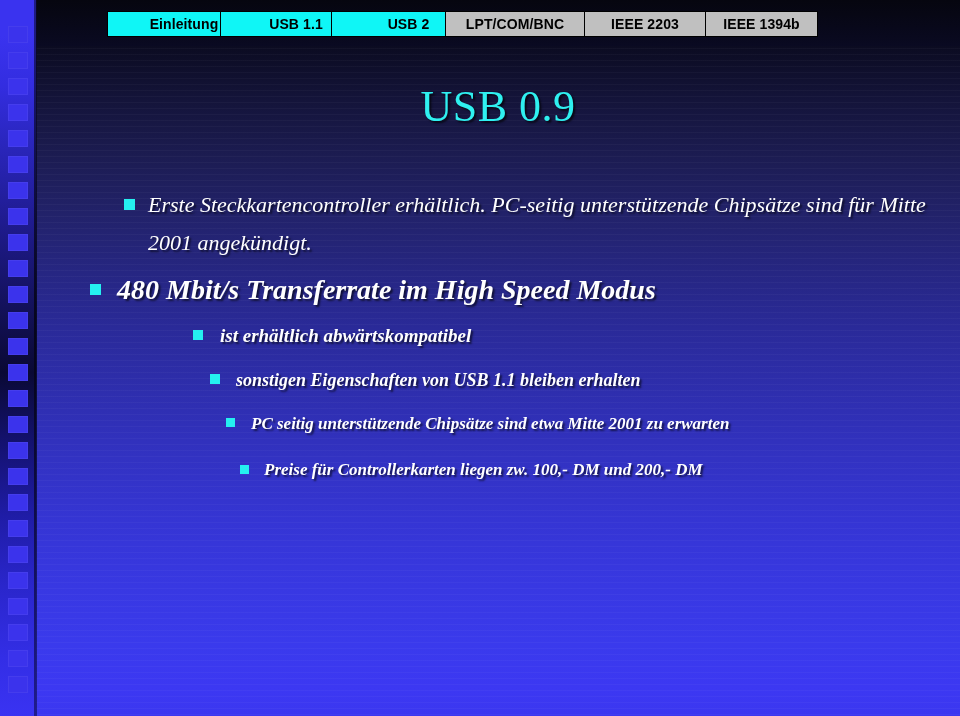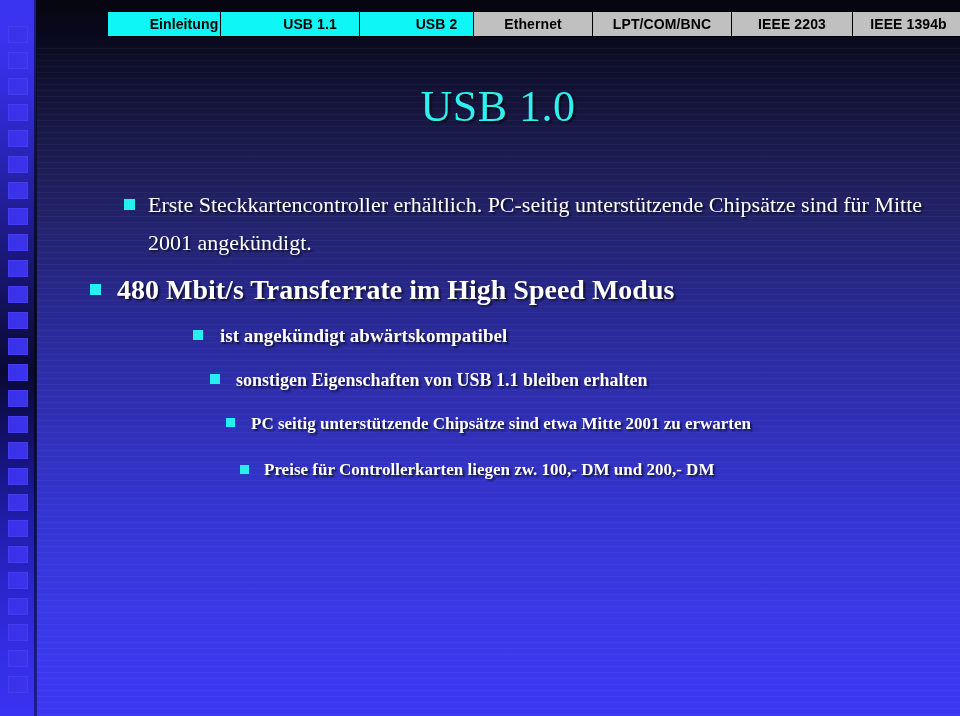--- a/index.html
+++ b/index.html
@@ -168,20 +168,21 @@
     font-family: "Liberation Serif", "DejaVu Serif", serif;
     text-shadow: 2px 2px 2px rgba(0,0,0,0.60);
   }
   .bullet .marker {
     position: absolute;
     display: block;
     background: #25f0f0;
   }
   .bullet .txt {
     display: block;
+    font-style: italic;
   }
 
   
   .lvl1 { margin-left: 148px; margin-right: 24px; font-size: 22px; line-height: 38px; }
   .lvl1 .marker { left: -24px; top: 13px; width: 11px; height: 11px; }
   
   .lvl2 { margin-left: 117px; font-size: 28px; line-height: 38px; margin-top: 9px; }
   .lvl2 .marker { left: -27px; top: 13px; width: 11px; height: 11px; }
   
   .lvl3 { margin-left: 220px; font-size: 19px; line-height: 37px; margin-top: 8px; }
@@ -236,54 +237,51 @@
       <i style="top: 624px; background: rgb(59, 51, 236);"></i>
       <i style="top: 650px; background: rgb(59, 51, 236);"></i>
       <i style="top: 676px; background: rgb(59, 51, 236);"></i>
     </div>
   <div class="side-band-edge"></div>
 
   <div class="tabbar" id="tabbar">
       <div class="tab cyan" style="width: 114px;">
         <span>Einleitung</span>
       </div>
-      <div class="tab cyan" style="width: 140px;">
+      <div class="tab cyan" style="width: 112px;">
         <span>USB 1.1</span>
       </div>
       <div class="tab cyan" style="width: 115px; text-align: right;">
         <span>USB 2</span>
       </div>
-      <div class="tab gray" style="width: 120px;">
-        <span>Ethernet</span>
-      </div>
       <div class="tab gray" style="width: 140px;">
         <span>LPT/COM/BNC</span>
       </div>
       <div class="tab gray" style="width: 122px;">
         <span>IEEE 2203</span>
       </div>
       <div class="tab gray" style="width: 113px;">
         <span>IEEE 1394b</span>
       </div>
     </div>
 
-  <div class="title">USB 1.0</div>
+  <div class="title">USB 0.9</div>
 
   <div class="content" id="content">
       <div class="bullet lvl1">
         <span class="marker" style="background: rgb(37, 240, 240);"></span>
         <span class="txt">Erste Steckkartencontroller erhältlich. PC-seitig unterstützende Chipsätze sind für Mitte 2001 angekündigt.</span>
       </div>
       <div class="bullet lvl2 bold">
         <span class="marker" style="background: rgb(37, 240, 240);"></span>
         <span class="txt">480 Mbit/s Transferrate im High Speed Modus</span>
       </div>
       <div class="bullet lvl3 bold">
         <span class="marker" style="background: rgb(37, 240, 240);"></span>
-        <span class="txt">ist angekündigt abwärtskompatibel</span>
+        <span class="txt">ist erhältlich abwärtskompatibel</span>
       </div>
       <div class="bullet lvl4 bold">
         <span class="marker" style="background: rgb(37, 240, 240);"></span>
         <span class="txt">sonstigen Eigenschaften von USB 1.1 bleiben erhalten</span>
       </div>
       <div class="bullet lvl5 bold">
         <span class="marker" style="background: rgb(37, 240, 240);"></span>
         <span class="txt">PC seitig unterstützende Chipsätze sind etwa Mitte 2001 zu erwarten</span>
       </div>
       <div class="bullet lvl6 bold">

